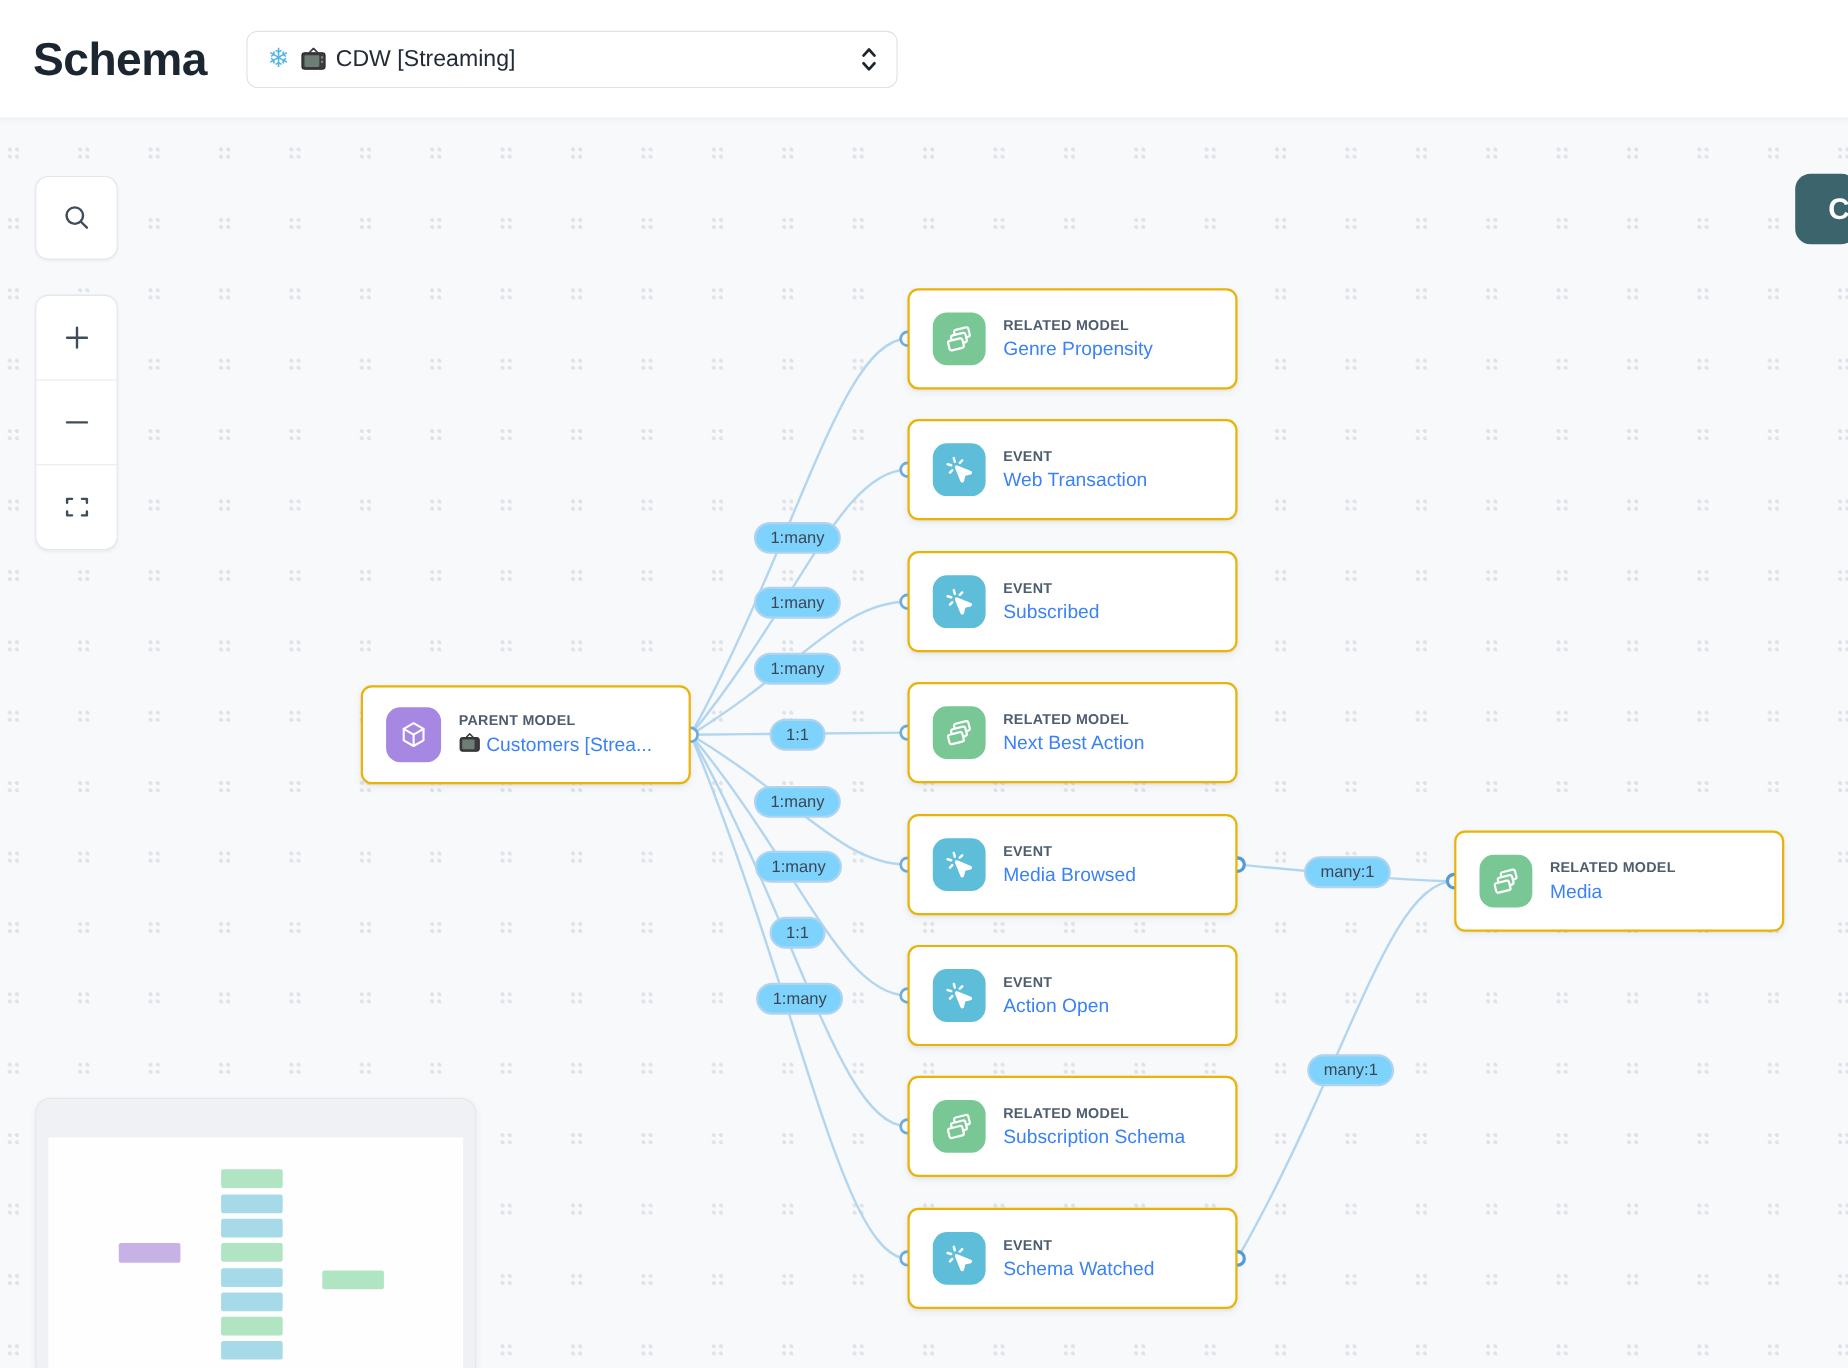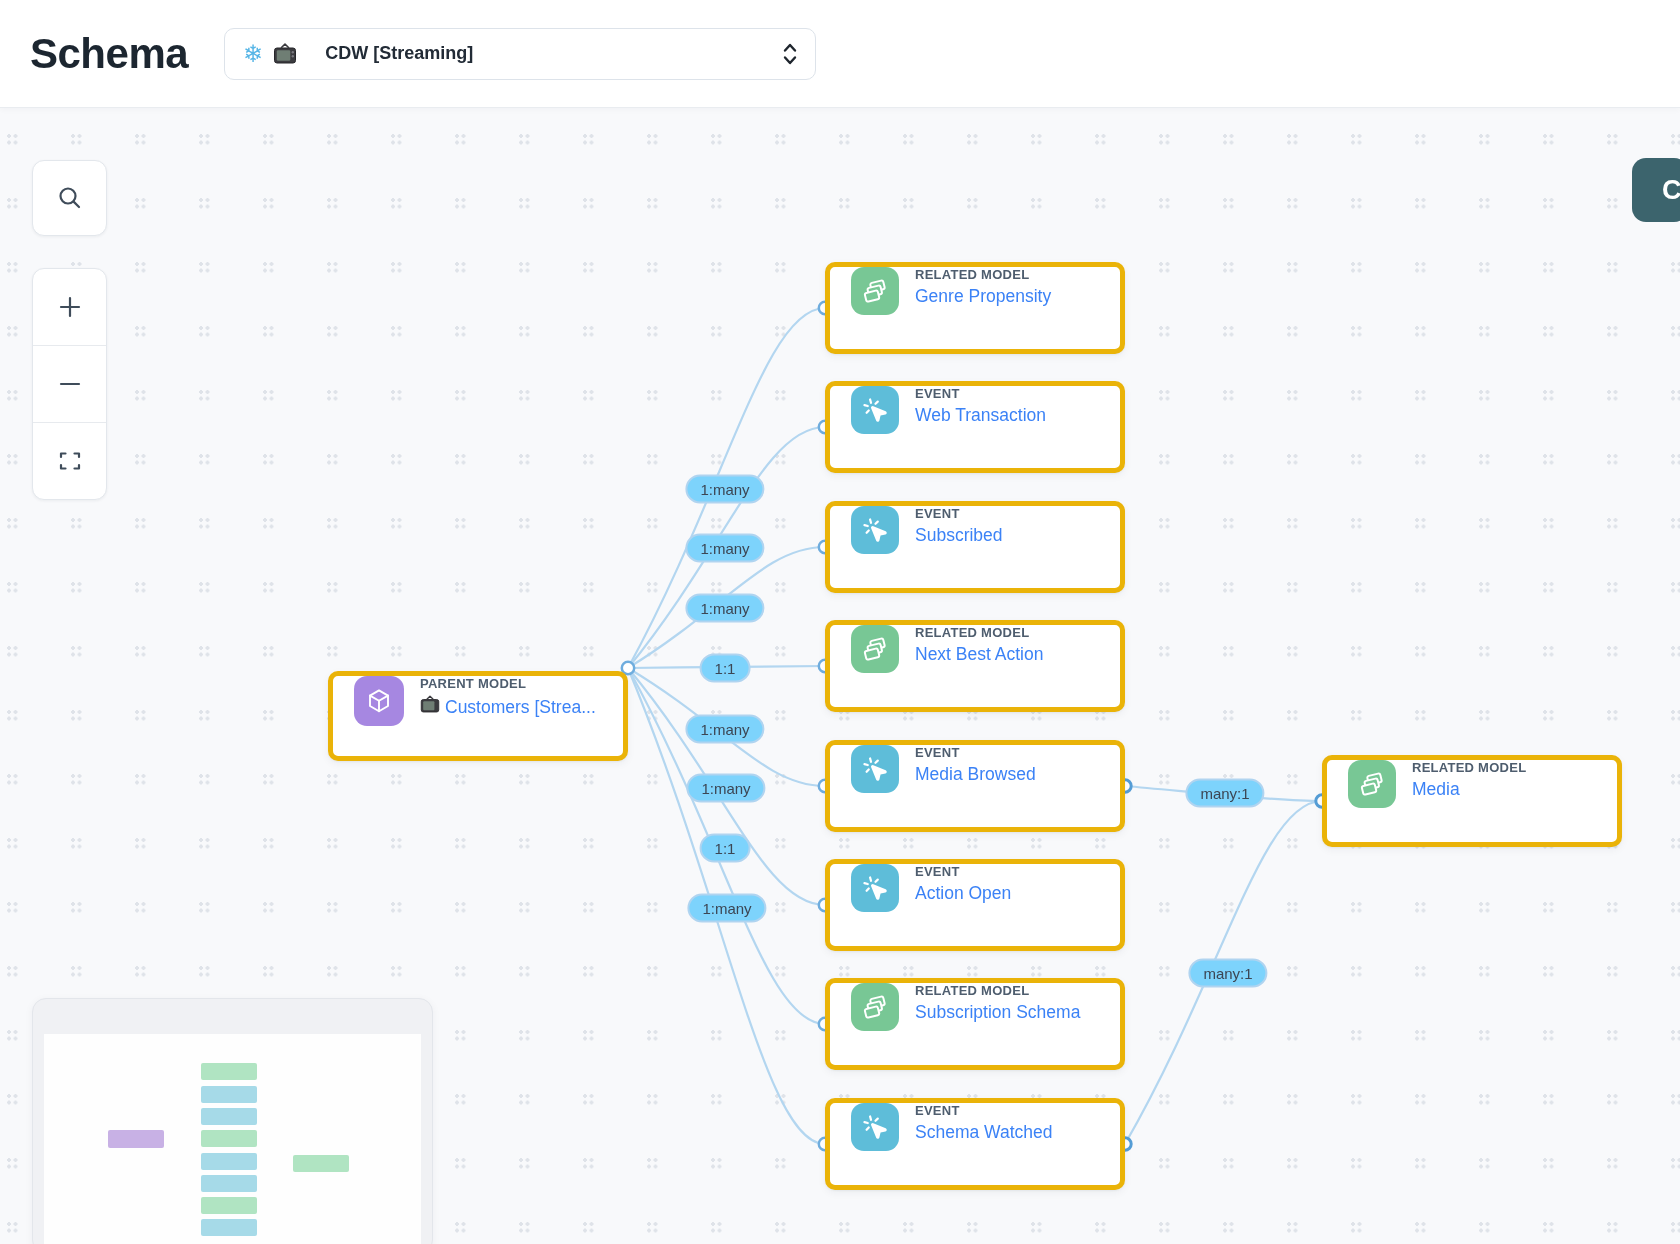--- a/index.html
+++ b/index.html
@@ -26,37 +26,37 @@
     display:flex;align-items:center;z-index:20;
   }
   .page-title{font-size:42px;font-weight:700;color:#1c2630;margin-left:30px;letter-spacing:-.5px;}
   .wh-select{
     margin-left:36px;width:592px;height:52px;background:#fff;border:1px solid #dde3ea;
     border-radius:10px;display:flex;align-items:center;padding:0 16px 0 18px;box-sizing:border-box;
     cursor:pointer;
   }
   .wh-select .snowflake{font-size:24px;color:#55b5e6;line-height:1;margin-right:10px;}
   .wh-select .tv{margin-right:8px;display:inline-flex;}
-  .wh-select .value{font-size:18px;font-weight:700;color:#222b36;margin-left:20px;}
+  .wh-select .value{font-size:21px;font-weight:400;color:#222b36;}
   .wh-select .chevrons{margin-left:auto;display:inline-flex;}
   
   .tool-btn,.tool-group{
     position:absolute;left:32px;width:75px;background:#fff;border:1px solid #e3e7ec;
     border-radius:12px;box-shadow:0 1px 3px rgba(20,30,50,.06);z-index:15;box-sizing:border-box;
   }
   .tool-btn{top:160px;height:76px;display:flex;align-items:center;justify-content:center;cursor:pointer;}
   .tool-group{top:268px;height:232px;display:flex;flex-direction:column;}
   .tool-group .seg{flex:1;display:flex;align-items:center;justify-content:center;cursor:pointer;}
   .tool-group .seg + .seg{border-top:1px solid #e7eaee;}
   .tool-icon{stroke:#3f4c5a;stroke-width:2.2;fill:none;stroke-linecap:round;stroke-linejoin:round;}
   
   #edges-svg{position:absolute;left:0;top:0;width:1680px;height:1244px;z-index:2;}
   .node{
-    position:absolute;display:flex;background:#fff;
-    border:5px solid #eab308;border-radius:10px;box-sizing:border-box;
+    position:absolute;display:flex;align-items:center;background:#fff;
+    border:2px solid #eab308;border-radius:10px;box-sizing:border-box;
     box-shadow:0 1px 2px rgba(23,35,61,.05),0 3px 8px rgba(23,35,61,.05);
     padding-left:21px;gap:16px;z-index:5;cursor:pointer;
   }
   .node-icon{border-radius:13px;display:flex;align-items:center;justify-content:center;flex:0 0 auto;}
   .node-type{font-size:13px;font-weight:700;color:#4e5d6e;letter-spacing:.02em;}
   .node-name{font-size:17.5px;font-weight:400;color:#3b82f6;margin-top:4px;display:flex;align-items:center;gap:2px;white-space:nowrap;}
   
   .pill{
     position:absolute;transform:translate(-50%,-50%);background:#7dd3fc;
     border:2px solid #b0d4f0;border-radius:999px;padding:4px 13px;
@@ -114,21 +114,21 @@
     <div class="pill" style="left: 725px; top: 668px;">1:1</div>
     <div class="pill" style="left: 725px; top: 729px;">1:many</div>
     <div class="pill" style="left: 726px; top: 788px;">1:many</div>
     <div class="pill" style="left: 725px; top: 848px;">1:1</div>
     <div class="pill" style="left: 727px; top: 908px;">1:many</div>
     <div class="pill" style="left: 1225px; top: 793px;">many:1</div>
     <div class="pill" style="left: 1228px; top: 973px;">many:1</div>
   </div>
 
 <div id="nodes-layer">
-    <div class="node" style="left: 328px; top: 623px; width: 300px; height: 90px; margin-top: 48px;">
+    <div class="node" style="left: 328px; top: 623px; width: 300px; height: 90px;">
       <div class="node-icon" style="width:50px;height:50px;background:#a687e1">
         <svg width="28" height="28" viewBox="0 0 28 28" fill="none" stroke="#fff" stroke-width="1.9" stroke-linejoin="round" stroke-linecap="round">
           <path d="M14 3.4 23 8.6v10.4L14 24.2 5 19V8.6z"></path>
           <path d="M5 8.6l9 5.2 9-5.2"></path>
           <path d="M14 13.8V24.2"></path>
         </svg>
       </div>
       <div class="node-text">
         <div class="node-type">PARENT MODEL</div>
         <div class="node-name">

